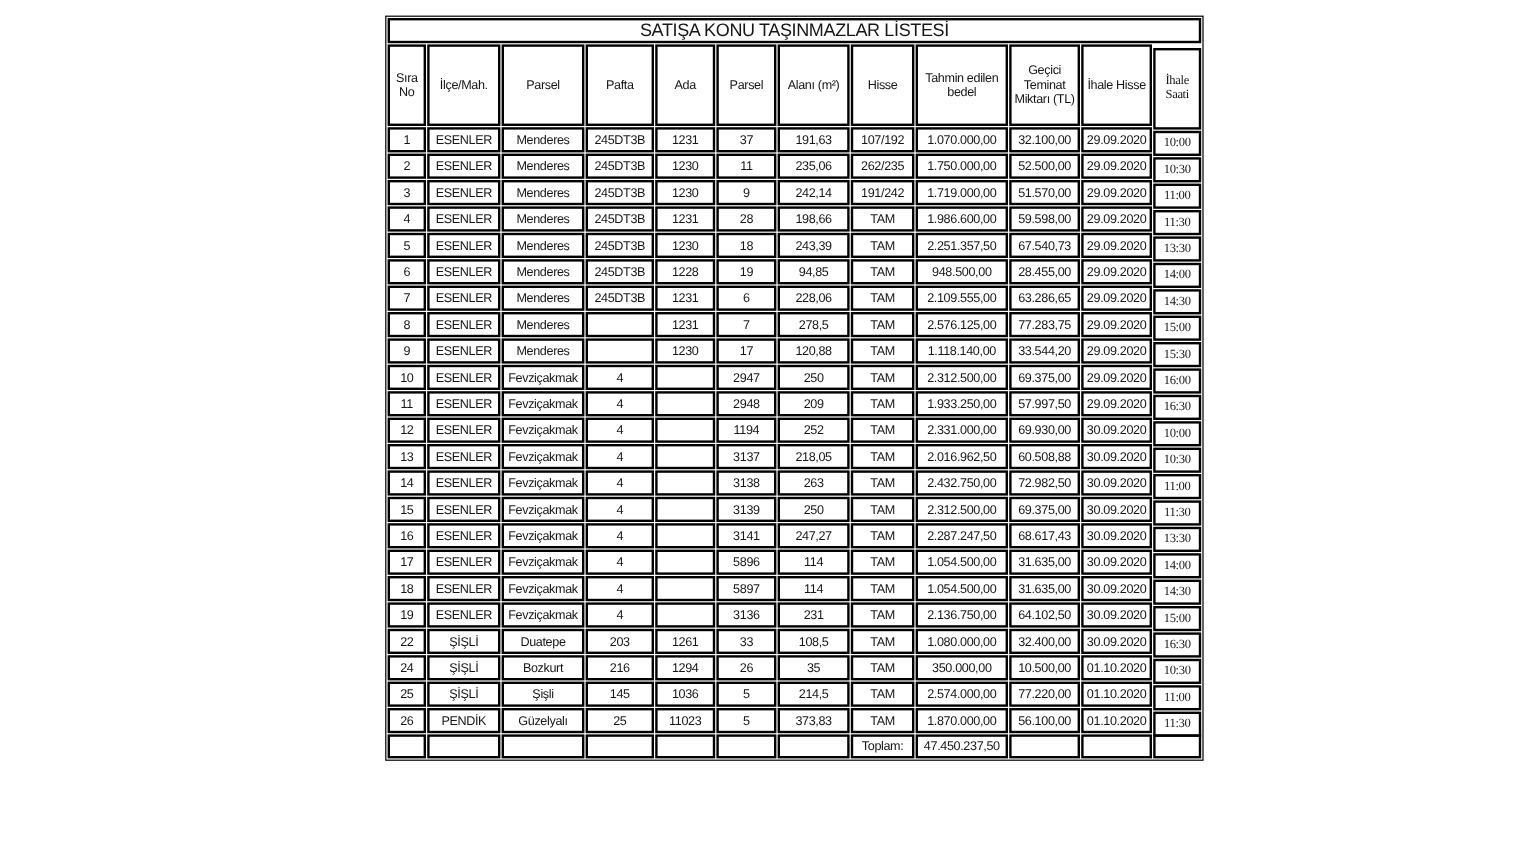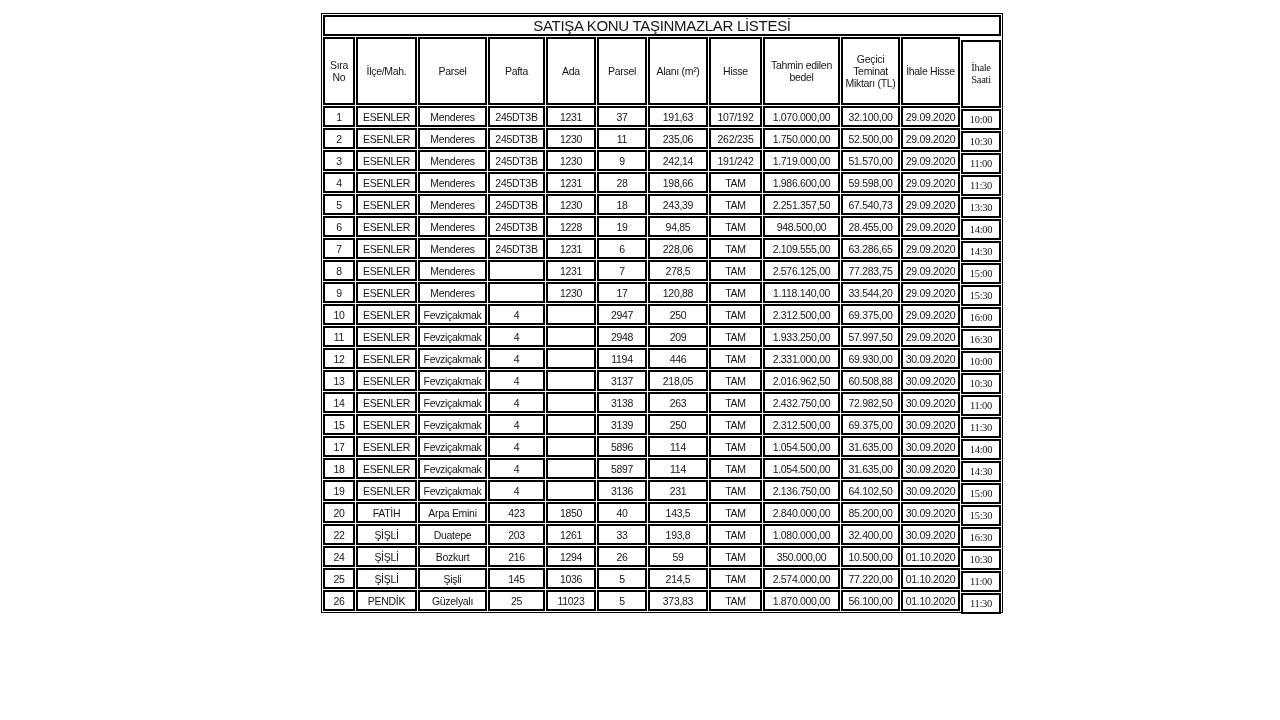--- a/index.html
+++ b/index.html
@@ -271,21 +271,21 @@
           <td class="cell">29.09.2020</td>
           <td class="cell saat">16:30</td>
         </tr>
         <tr>
           <td class="cell">12</td>
           <td class="cell">ESENLER</td>
           <td class="cell wrapcol">Fevziçakmak</td>
           <td class="cell">4</td>
           <td class="cell"></td>
           <td class="cell">1194</td>
-          <td class="cell">446</td>
+          <td class="cell">252</td>
           <td class="cell">TAM</td>
           <td class="cell money">2.331.000,00</td>
           <td class="cell money">69.930,00</td>
           <td class="cell">30.09.2020</td>
           <td class="cell saat">10:00</td>
         </tr>
         <tr>
           <td class="cell">13</td>
           <td class="cell">ESENLER</td>
           <td class="cell wrapcol">Fevziçakmak</td>
@@ -321,20 +321,34 @@
           <td class="cell"></td>
           <td class="cell">3139</td>
           <td class="cell">250</td>
           <td class="cell">TAM</td>
           <td class="cell money">2.312.500,00</td>
           <td class="cell money">69.375,00</td>
           <td class="cell">30.09.2020</td>
           <td class="cell saat">11:30</td>
         </tr>
         <tr>
+          <td class="cell">16</td>
+          <td class="cell">ESENLER</td>
+          <td class="cell wrapcol">Fevziçakmak</td>
+          <td class="cell">4</td>
+          <td class="cell"></td>
+          <td class="cell">3141</td>
+          <td class="cell">247,27</td>
+          <td class="cell">TAM</td>
+          <td class="cell money">2.287.247,50</td>
+          <td class="cell money">68.617,43</td>
+          <td class="cell">30.09.2020</td>
+          <td class="cell saat">13:30</td>
+        </tr>
+        <tr>
           <td class="cell">17</td>
           <td class="cell">ESENLER</td>
           <td class="cell wrapcol">Fevziçakmak</td>
           <td class="cell">4</td>
           <td class="cell"></td>
           <td class="cell">5896</td>
           <td class="cell">114</td>
           <td class="cell">TAM</td>
           <td class="cell money">1.054.500,00</td>
           <td class="cell money">31.635,00</td>
@@ -361,57 +375,43 @@
           <td class="cell wrapcol">Fevziçakmak</td>
           <td class="cell">4</td>
           <td class="cell"></td>
           <td class="cell">3136</td>
           <td class="cell">231</td>
           <td class="cell">TAM</td>
           <td class="cell money">2.136.750,00</td>
           <td class="cell money">64.102,50</td>
           <td class="cell">30.09.2020</td>
           <td class="cell saat">15:00</td>
-        </tr>
-        <tr>
-          <td class="cell">20</td>
-          <td class="cell">FATİH</td>
-          <td class="cell wrapcol">Arpa Emini</td>
-          <td class="cell">423</td>
-          <td class="cell">1850</td>
-          <td class="cell">40</td>
-          <td class="cell">143,5</td>
-          <td class="cell">TAM</td>
-          <td class="cell money">2.840.000,00</td>
-          <td class="cell money">85.200,00</td>
-          <td class="cell">30.09.2020</td>
-          <td class="cell saat">15:30</td>
         </tr>
         <tr>
           <td class="cell">22</td>
           <td class="cell">ŞİŞLİ</td>
           <td class="cell wrapcol">Duatepe</td>
           <td class="cell">203</td>
           <td class="cell">1261</td>
           <td class="cell">33</td>
-          <td class="cell">193,8</td>
+          <td class="cell">108,5</td>
           <td class="cell">TAM</td>
           <td class="cell money">1.080.000,00</td>
           <td class="cell money">32.400,00</td>
           <td class="cell">30.09.2020</td>
           <td class="cell saat">16:30</td>
         </tr>
         <tr>
           <td class="cell">24</td>
           <td class="cell">ŞİŞLİ</td>
           <td class="cell wrapcol">Bozkurt</td>
           <td class="cell">216</td>
           <td class="cell">1294</td>
           <td class="cell">26</td>
-          <td class="cell">59</td>
+          <td class="cell">35</td>
           <td class="cell">TAM</td>
           <td class="cell money">350.000,00</td>
           <td class="cell money">10.500,00</td>
           <td class="cell">01.10.2020</td>
           <td class="cell saat">10:30</td>
         </tr>
         <tr>
           <td class="cell">25</td>
           <td class="cell">ŞİŞLİ</td>
           <td class="cell wrapcol">Şişli</td>
@@ -432,15 +432,29 @@
           <td class="cell">25</td>
           <td class="cell">11023</td>
           <td class="cell">5</td>
           <td class="cell">373,83</td>
           <td class="cell">TAM</td>
           <td class="cell money">1.870.000,00</td>
           <td class="cell money">56.100,00</td>
           <td class="cell">01.10.2020</td>
           <td class="cell saat">11:30</td>
         </tr>
+        <tr>
+          <td class="ghost"></td>
+          <td class="ghost"></td>
+          <td class="ghost"></td>
+          <td class="ghost"></td>
+          <td class="ghost"></td>
+          <td class="ghost"></td>
+          <td class="ghost"></td>
+          <td class="total-label-cell">Toplam:</td>
+          <td class="total-value-cell">47.450.237,50</td>
+          <td class="ghost"></td>
+          <td class="ghost"></td>
+          <td class="ghost"></td>
+        </tr>
       </tbody>
   </table>
 </div>
 
 </body></html>

